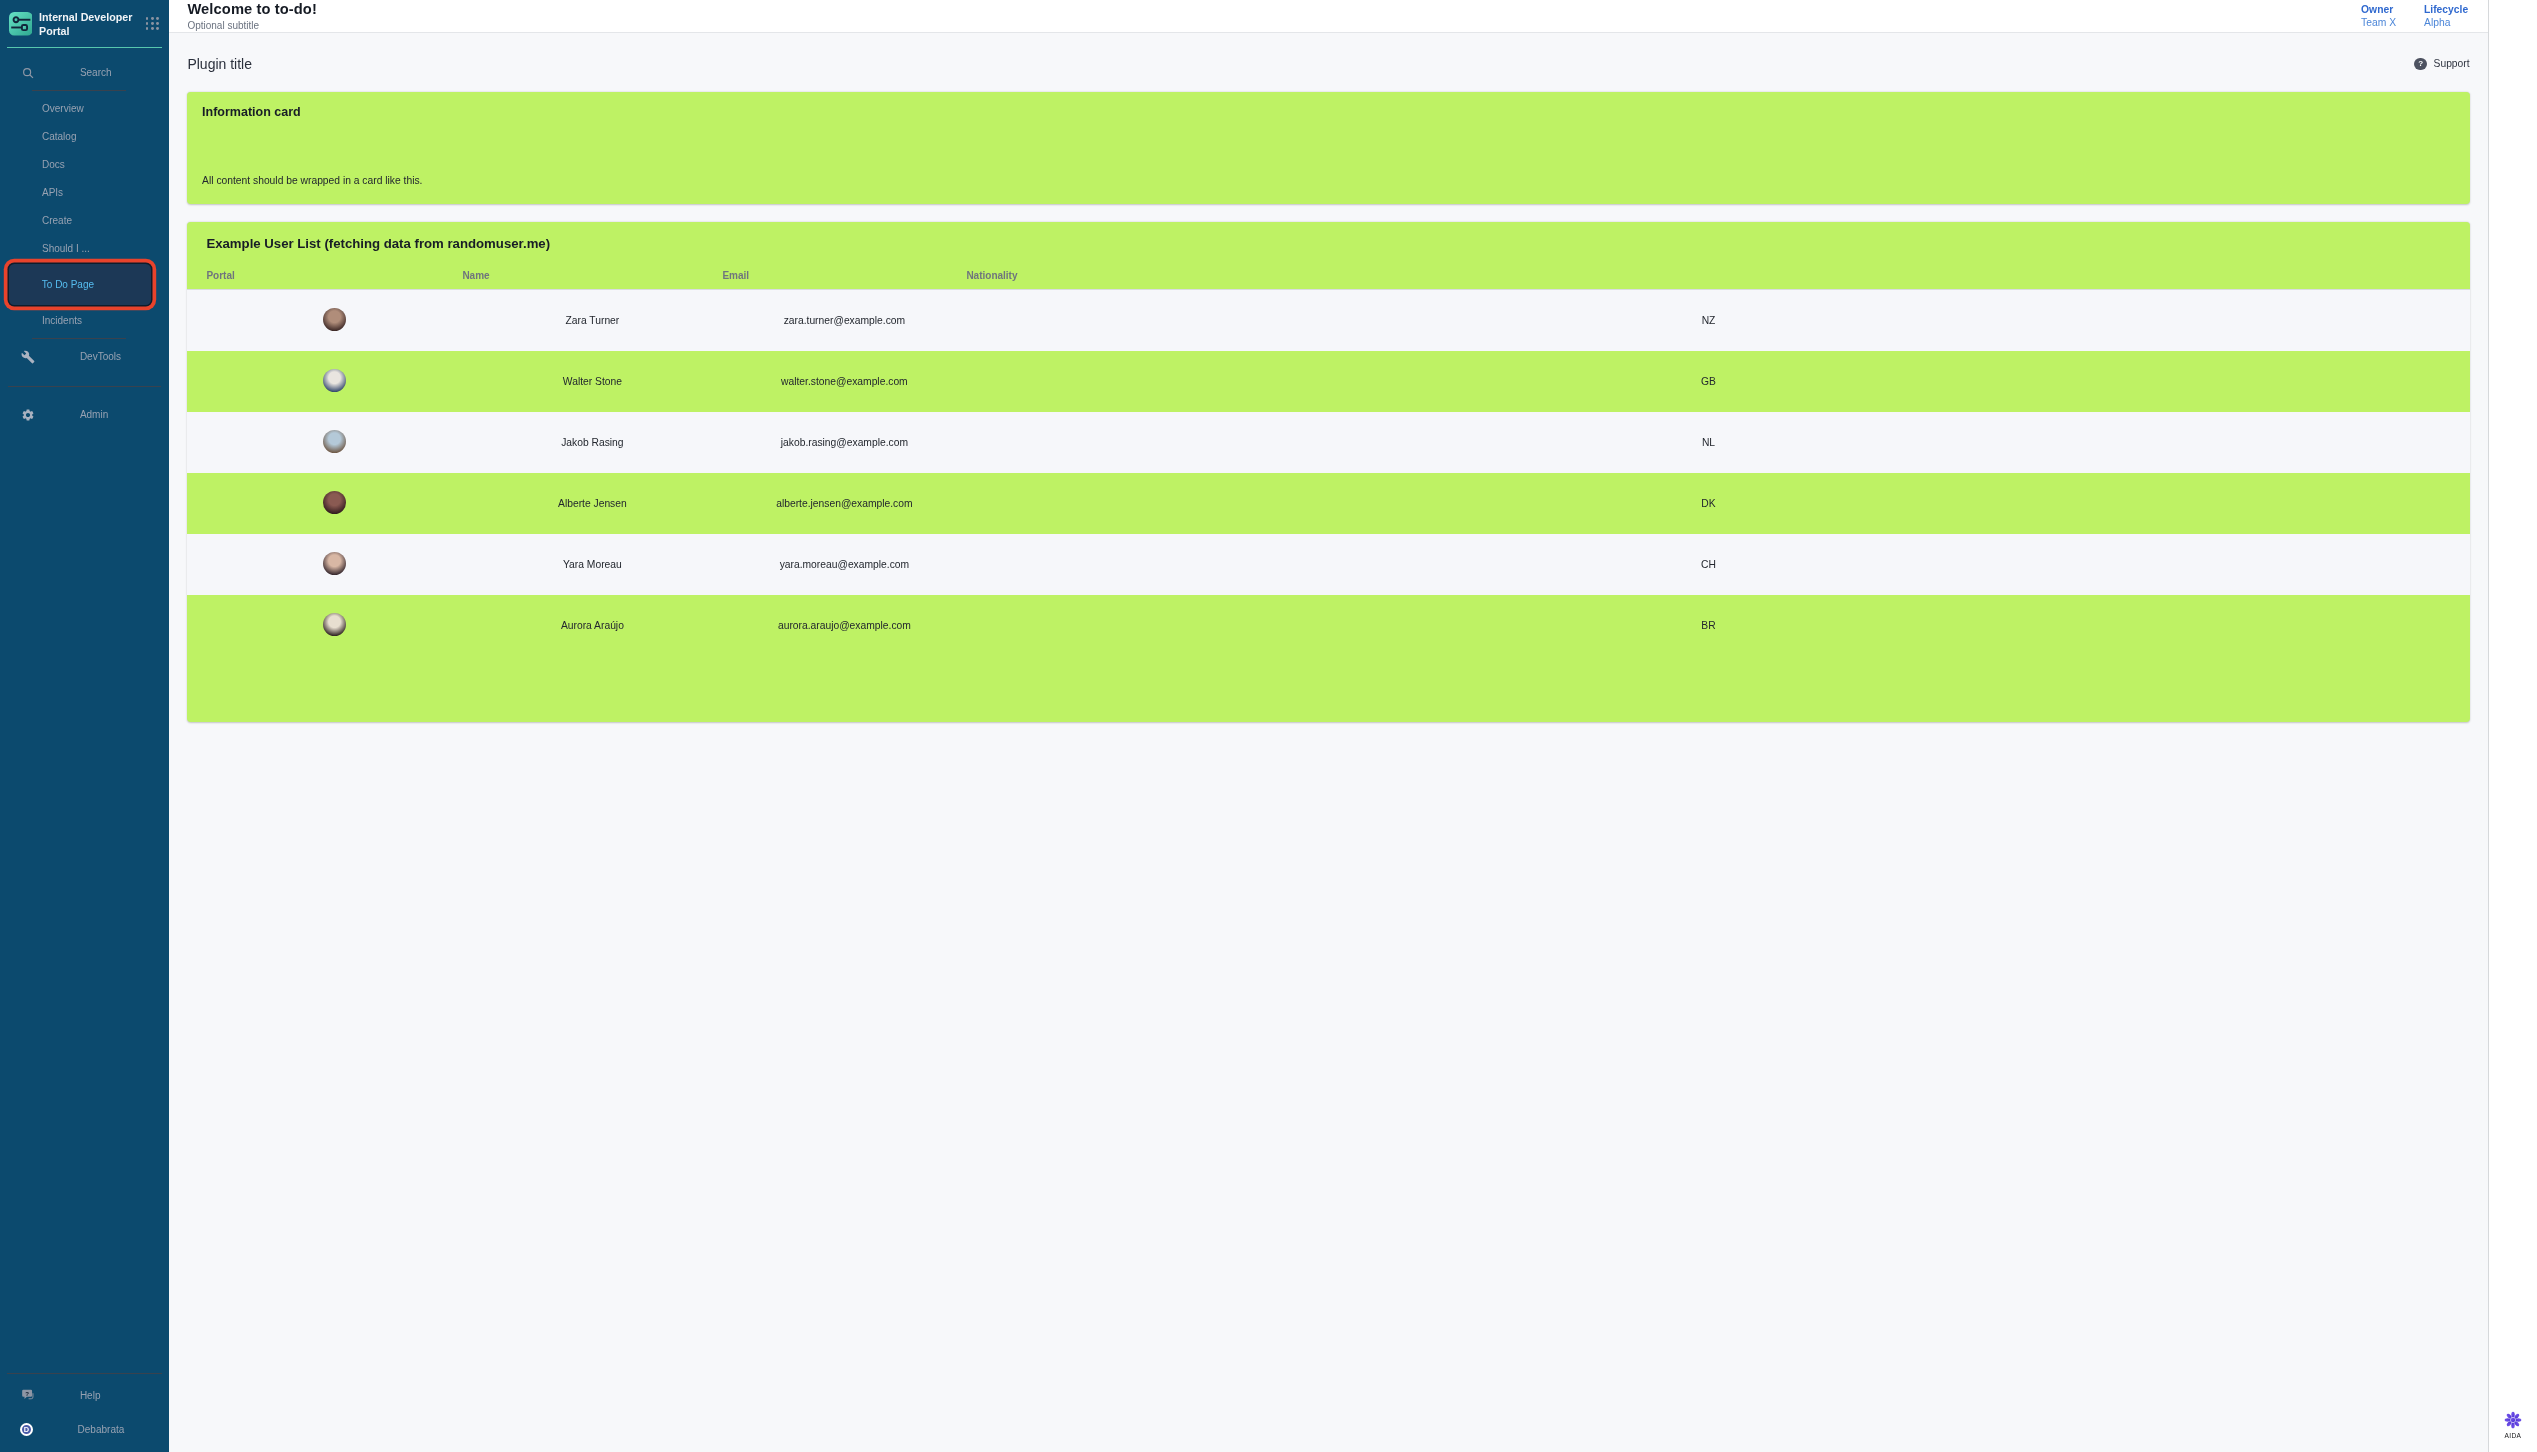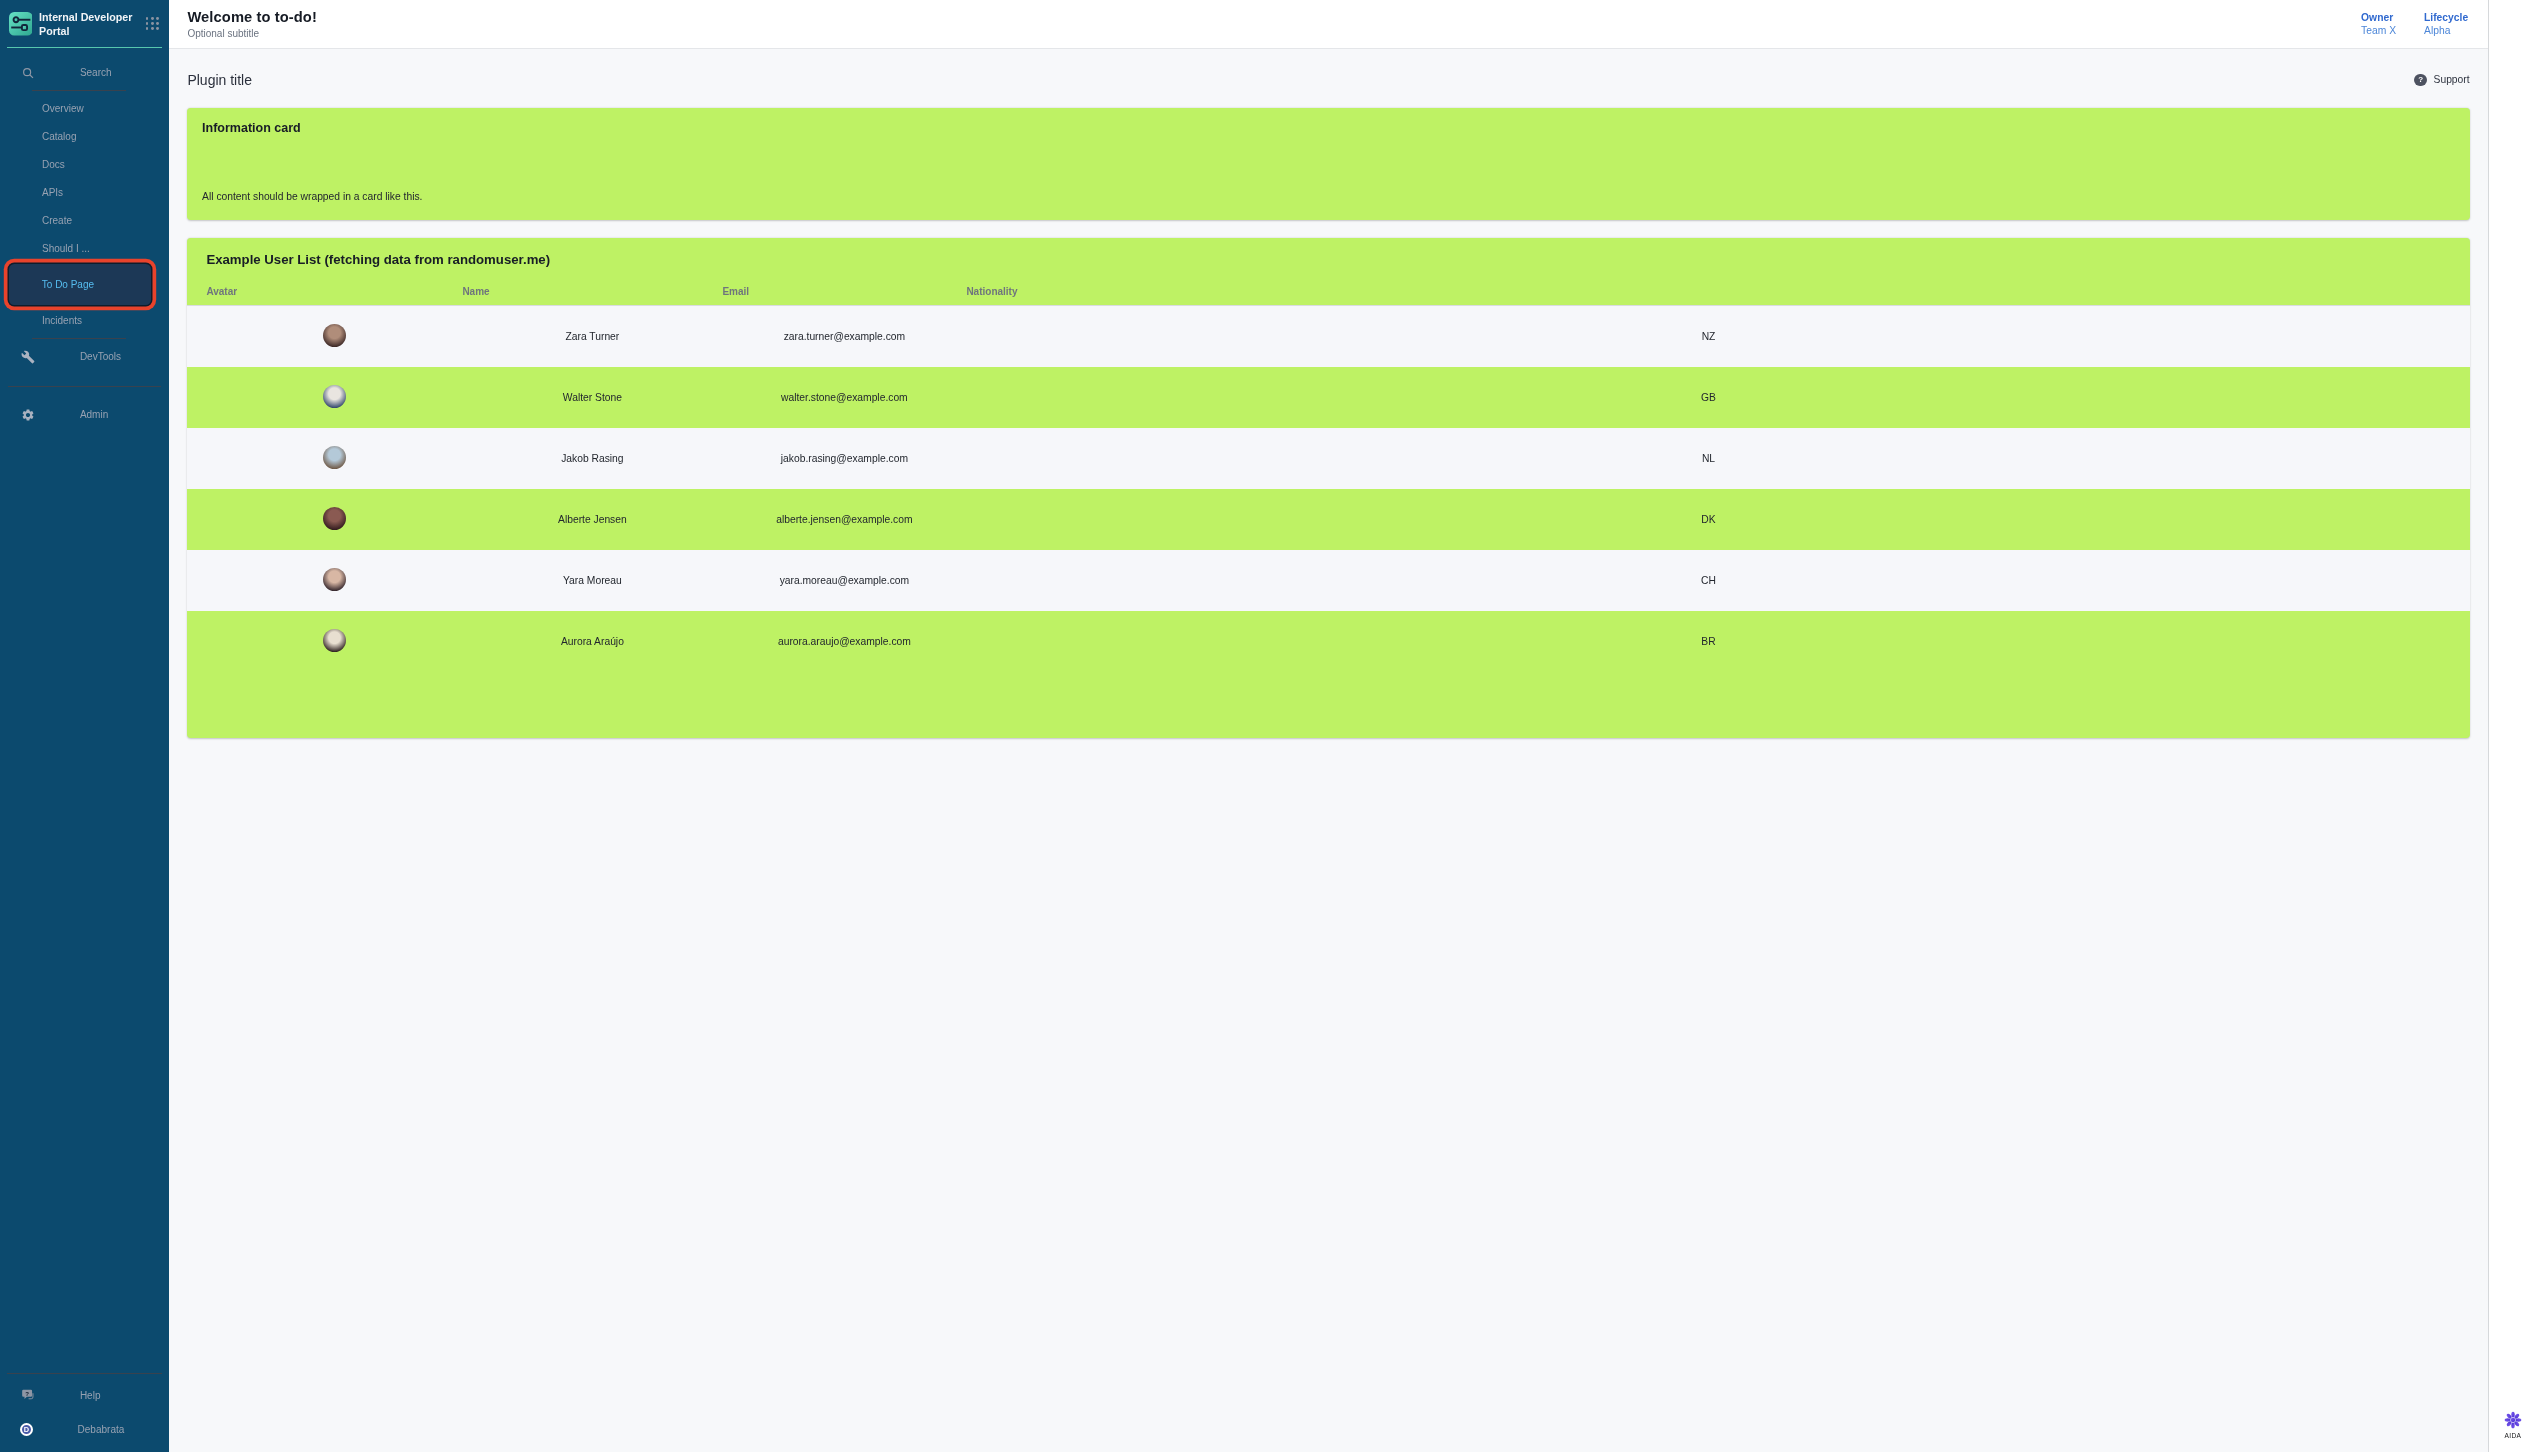--- a/index.html
+++ b/index.html
@@ -57,21 +57,21 @@
     margin-right: 6.6px; margin-left: -1.5px; line-height: 1;
   }
   .sb-bottom .sb-item.user-item { margin-top: 5.9px; }
 
   
   .main {
     position: fixed; left: 169px; top: 0; right: 49px; bottom: 0;
     background: #f7f8fa; overflow: hidden;
   }
   .page-header {
-    height: 49px; background: #fff; border-bottom: 0.7px solid #e4e6e9;
+    height: 33px; background: #fff; border-bottom: 0.7px solid #e4e6e9;
     display: flex; align-items: center; padding: 0 18.4px;
   }
   .page-title { margin: 0; font-size: 14.7px; font-weight: 700; color: #161b24; letter-spacing: 0.1px; }
   .page-subtitle { margin-top: 2.9px; font-size: 10px; color: #6b7380; }
   .entity-meta { margin-left: auto; display: flex; gap: 28px; padding-right: 1.5px; }
   .meta-label { font-size: 10.3px; font-weight: 700; color: #3069cf; }
   .meta-value { font-size: 10.3px; color: #4c86d8; margin-top: 2.2px; cursor: pointer; }
 
   .content { padding: 0 18.4px; }
   .toolbar { display: flex; align-items: center; margin-top: 20.6px; margin-bottom: 17.7px; height: 20.6px; }
@@ -263,21 +263,21 @@
     </div>
 
     <section class="card info-card">
       <h2>Information card</h2>
       <p>All content should be wrapped in a card like this.</p>
     </section>
 
     <section class="card table-card">
       <h2>Example User List (fetching data from randomuser.me)</h2>
       <div class="t-head">
-          <div>Avatar</div>
+          <div>Portal</div>
           <div>Name</div>
           <div>Email</div>
           <div>Nationality</div>
         </div>
       <div class="t-body">
   <div class="t-row">
     <div class="cell">
       <span class="avatar" style="background: radial-gradient(circle at 50% 38%, rgb(176, 141, 122) 0px, rgb(176, 141, 122) 32%, rgb(58, 38, 36) 78%);"></span>
     </div>
     <div class="cell name">Zara Turner</div>

